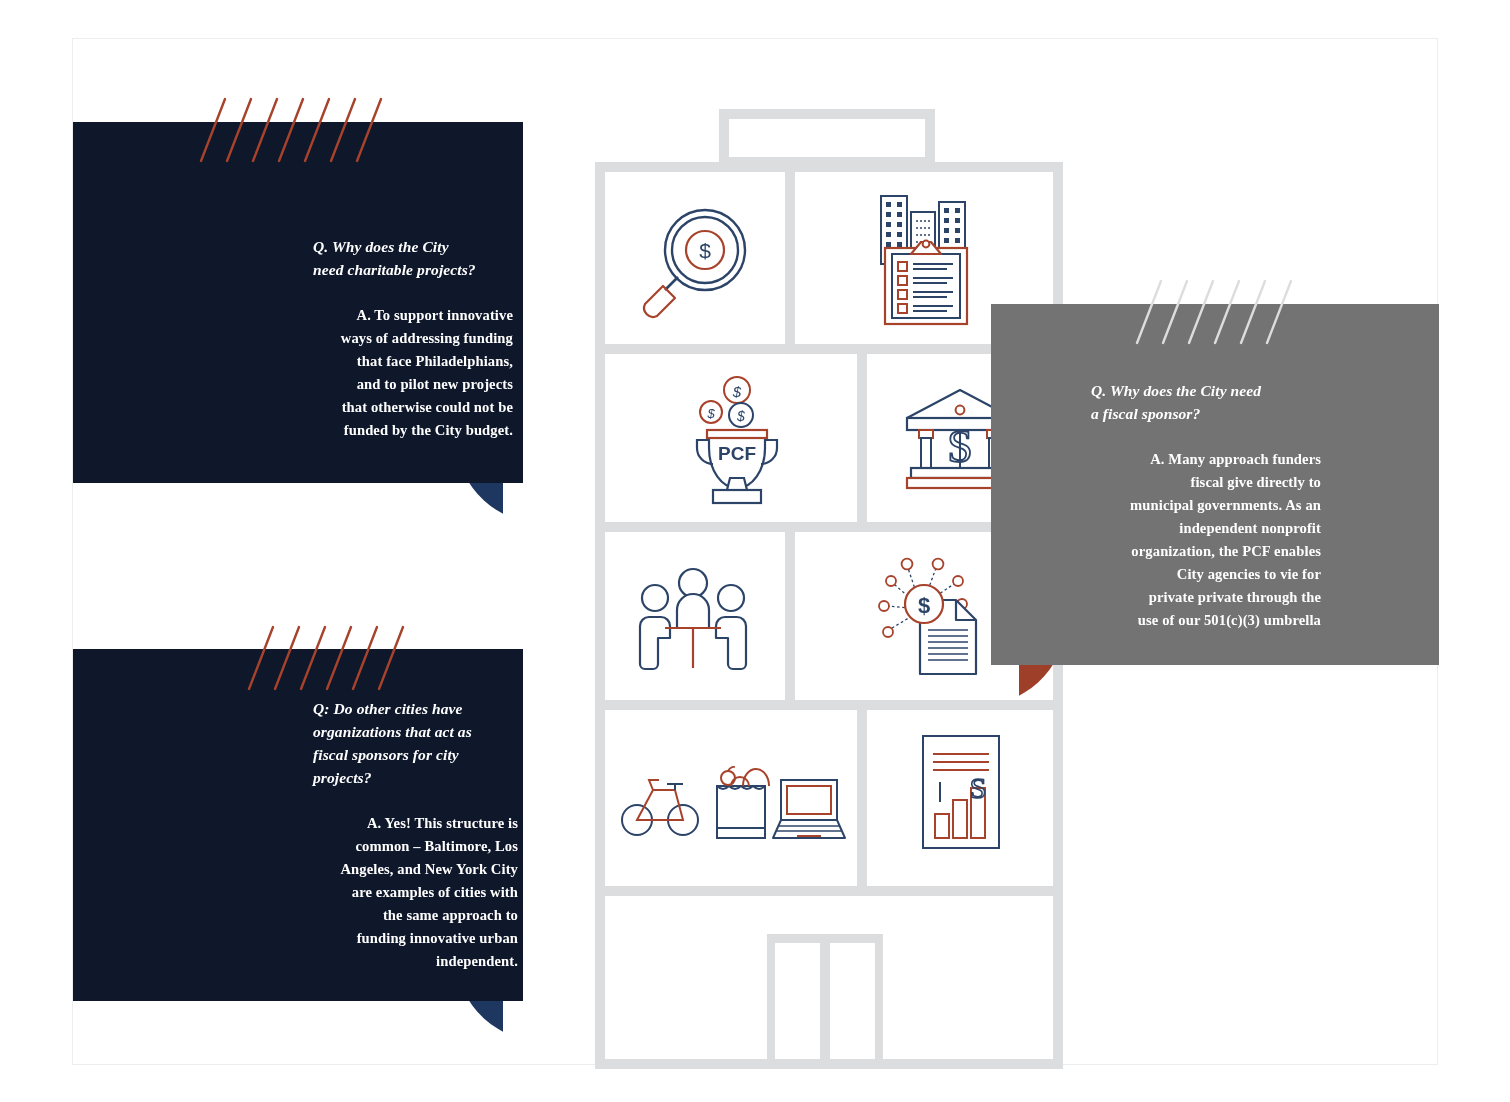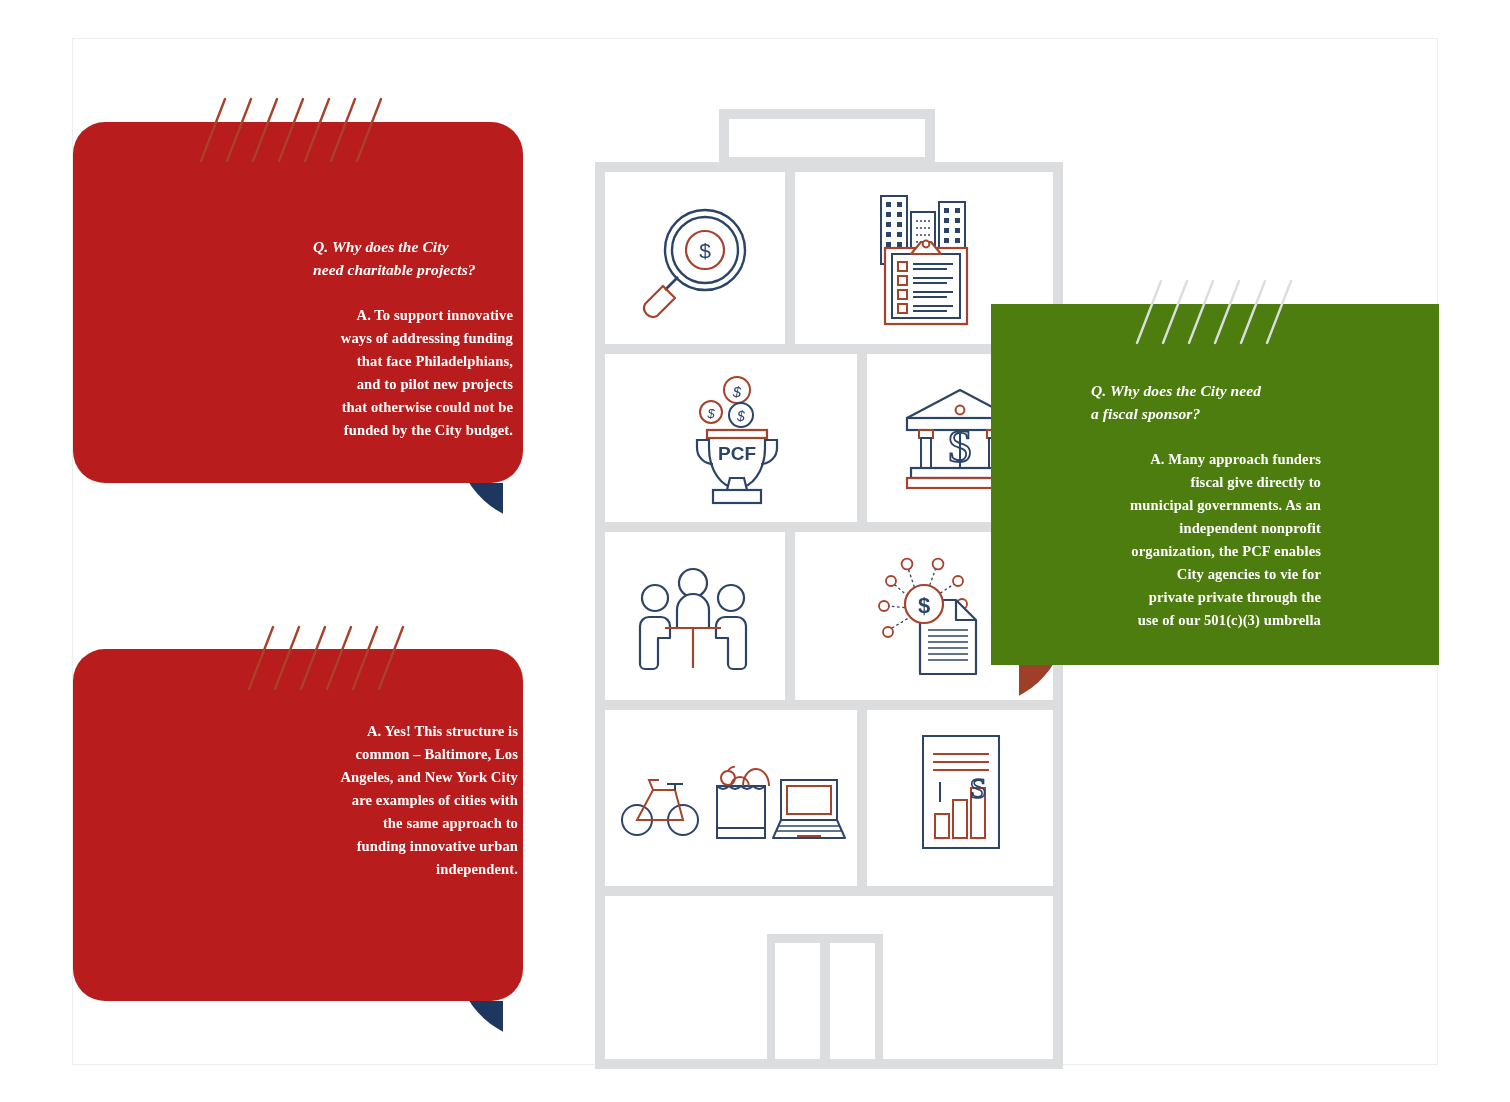--- a/index.html
+++ b/index.html
@@ -73,22 +73,22 @@
   .door-leaf {
     position: absolute;
     background: #ffffff;
   }
 
   
   .qbox {
     position: absolute;
     box-sizing: border-box;
   }
-  .qbox.navy { background: #b91c1c; border-radius: 32px; }
-  .qbox.rust { background: #4d7c0f; }
+  .qbox.navy { background: #0f172a; }
+  .qbox.rust { background: #737373; }
 
   .qbox-inner {
     position: absolute;
     color: #ffffff;
   }
 
   .q-text {
     font-style: italic;
     font-weight: 700;
     font-size: 15.5px;
@@ -401,20 +401,26 @@
         <line x1="66" y1="72" x2="90" y2="10"></line>
         <line x1="92" y1="72" x2="116" y2="10"></line>
         <line x1="118" y1="72" x2="142" y2="10"></line>
         <line x1="144" y1="72" x2="168" y2="10"></line>
         <line x1="-12" y1="72" x2="12" y2="10"></line>
       </g>
     </svg>
 
     <div class="qbox navy" style="left:0px; top:610px; width:450px; height:352px;">
       <div class="qbox-inner" style="left:240px; top:48px; width:205px;">
+        <p class="q-text">
+          <span>Q: Do other cities have</span><br>
+          <span>organizations that act as</span><br>
+          <span>fiscal sponsors for city</span><br>
+          <span>projects?</span>
+        </p>
         <div class="gap"></div>
         <p class="a-text">
           <span>A. Yes! This structure is</span><br>
           <span>common – Baltimore, Los</span><br>
           <span>Angeles, and New York City</span><br>
           <span>are examples of cities with</span><br>
           <span>the same approach to</span><br>
           <span>funding innovative urban</span><br>
           <span>independent.</span>
         </p>

